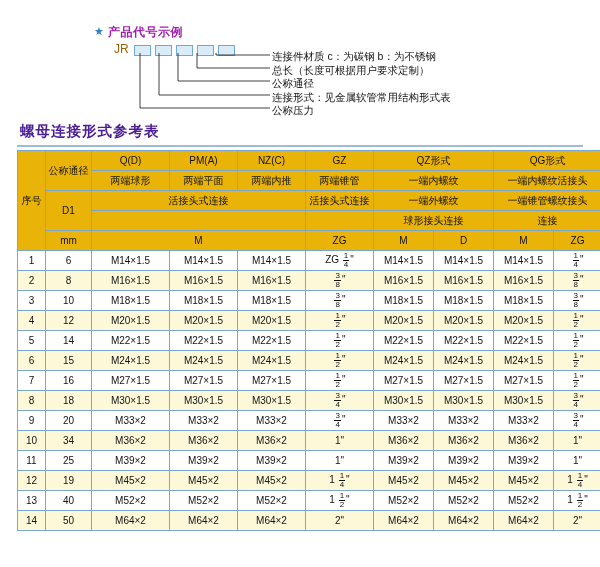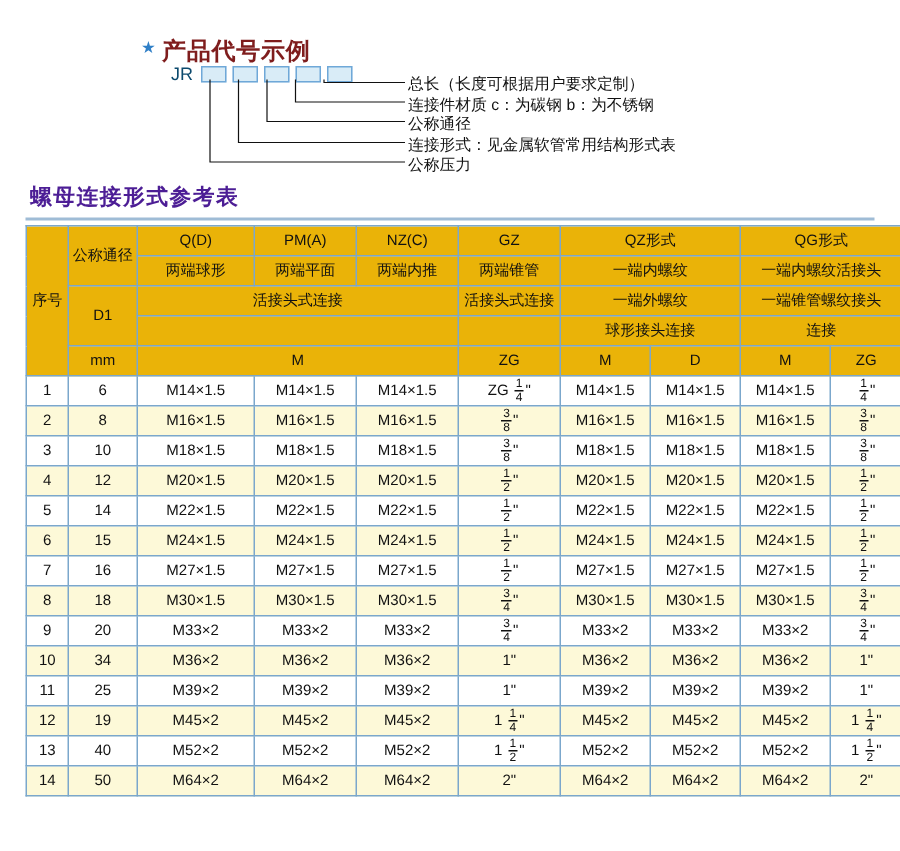--- a/index.html
+++ b/index.html
@@ -9,30 +9,30 @@
     font-family:"Liberation Sans","DejaVu Sans",sans-serif;
     font-size:11px;color:#000;
     position:relative;
     overflow:hidden;
   }
 
   
   .legend{position:relative;height:118px;}
   .legend-title{
     position:absolute;left:108px;top:24px;
-    font-size:16px;font-weight:bold;color:#7f1d1d;
+    font-size:12px;font-weight:bold;color:#a21caf;
     letter-spacing:0.5px;
   }
   .star{
     position:absolute;left:94px;top:25px;
     color:#2f7fc7;font-size:11px;
   }
   .jr{
     position:absolute;left:114px;top:42px;
-    font-size:12px;color:#0c4a6e;
+    font-size:12px;color:#a16207;
   }
   .boxrow{position:absolute;left:134px;top:43px;}
   .boxrow span{
     display:inline-block;width:15px;height:9px;
     border:1px solid #6fa8d8;background:#d9ecf7;
     margin-right:4px;vertical-align:middle;
   }
   .lines{position:absolute;left:0;top:0;}
   .ltexts{position:absolute;left:272px;top:50px;line-height:13.6px;font-size:10.5px;color:#111;}
   .ltexts div{height:13.6px;white-space:nowrap;}
@@ -106,22 +106,22 @@
 
       <path d="M140,53 L140,108 L270,108"></path>
       <path d="M159,53 L159,95 L270,95"></path>
       <path d="M178,53 L178,81 L270,81"></path>
       <path d="M197,53 L197,68 L270,68"></path>
       <path d="M216,53 L216,55 L270,55"></path>
     </g>
   </svg>
 
   <div class="ltexts">
+    <div>连接件材质  c：为碳钢  b：为不锈钢</div>
     <div>总长（长度可根据用户要求定制）</div>
-    <div>连接件材质  c：为碳钢  b：为不锈钢</div>
     <div>公称通径</div>
     <div>连接形式：见金属软管常用结构形式表</div>
     <div>公称压力</div>
   </div>
 </div>
 
 <div class="section-title">螺母连接形式参考表</div>
 <div class="section-rule"></div>
 
 <table class="main">

